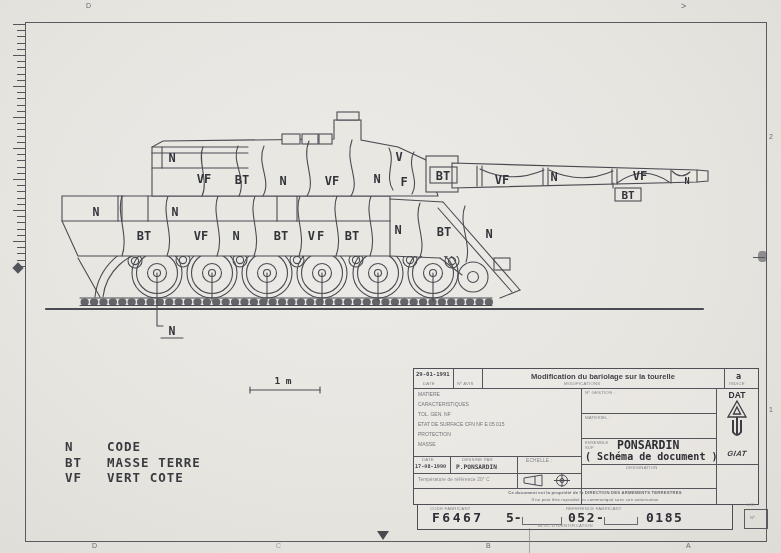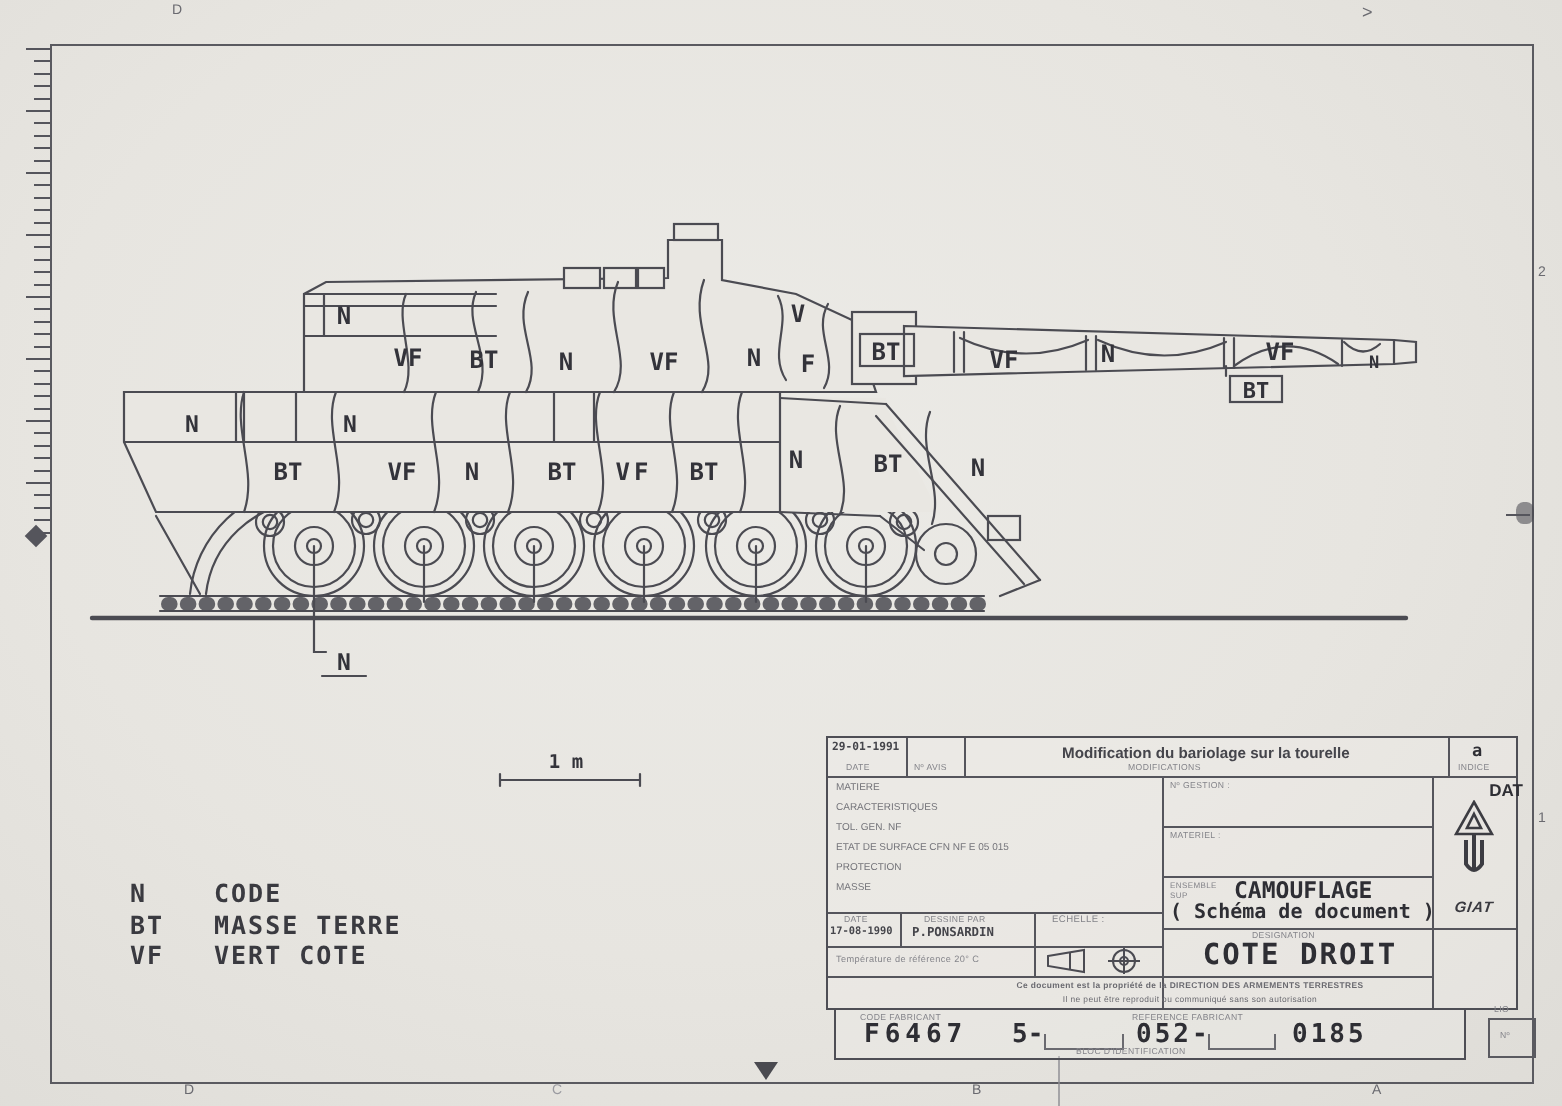--- a/index.html
+++ b/index.html
@@ -310,26 +310,25 @@
         <circle cx="41" cy="6.5" r="5.5"></circle>
         <circle cx="41" cy="6.5" r="2"></circle>
         <line x1="33" y1="6.5" x2="49" y2="6.5"></line>
         <line x1="41" y1="-0.5" x2="41" y2="13.5"></line>
       </g>
     </svg>
 
     <div class="t4" style="left:171px;top:21px;">Nº GESTION :</div>
     <div class="t4" style="left:171px;top:46px;">MATERIEL :</div>
     <div class="t4" style="left:171px;top:71px;font-size:4px;width:30px;">ENSEMBLE SUP</div>
-    <div class="big" style="left:203px;top:69px;font-size:11.5px;">CAMOUFLAGE</div>
+    <div class="big" style="left:203px;top:69px;font-size:11.5px;">PONSARDIN</div>
     <div class="big" style="left:171px;top:82px;font-size:10px;white-space:nowrap;">( Schéma de document )</div>
     <div class="t4" style="left:212px;top:96px;">DESIGNATION</div>
-    <div class="big" style="left:170px;top:101px;width:132px;text-align:center;font-size:14.5px;letter-spacing:1px;">COTE DROIT</div>
-
-    <div class="big" style="left:302px;top:21px;width:42px;text-align:center;font-size:8.5px;font-family:'Liberation Sans',sans-serif;padding-left:16px;">DAT</div>
+
+    <div class="big" style="left:302px;top:21px;width:42px;text-align:center;font-size:8.5px;font-family:'Liberation Sans',sans-serif;">DAT</div>
     <svg class="abs" style="left:313px;top:31px;" width="20" height="42" viewBox="0 0 20 42">
       <g stroke="#3c3c42" stroke-width="1.3" fill="none">
         <polygon points="10,1 19,17 1,17"></polygon>
         <polygon points="10,7 13.5,14 6.5,14"></polygon>
         <path d="M10 17 L10 34 M6 20 L6 32 Q10 38 14 32 L14 20" stroke-width="2"></path>
       </g>
     </svg>
     <div class="abs" style="left:302px;top:80px;width:42px;text-align:center;font-size:7.5px;font-weight:bold;font-style:italic;color:#3a3a40;letter-spacing:.5px;transform:skewX(-8deg);font-family:'Liberation Sans',sans-serif;">GIAT</div>
 
     <div class="t4" style="left:60px;top:121px;width:242px;text-align:center;font-size:4.2px;color:#6a6a70;font-weight:bold;">Ce document est la propriété de la DIRECTION DES ARMEMENTS TERRESTRES</div>

